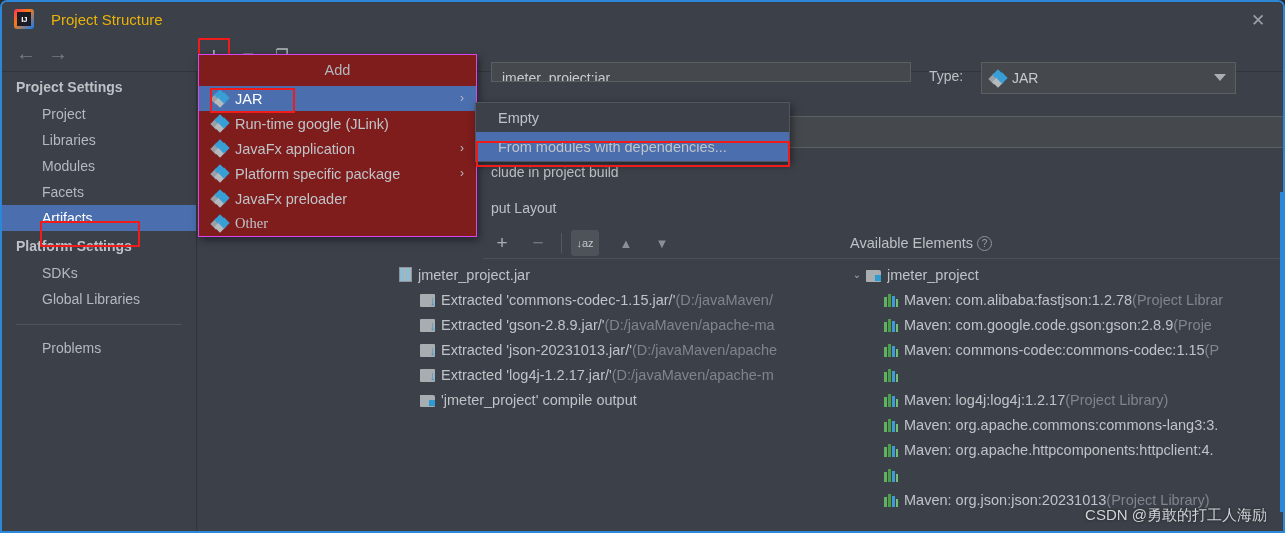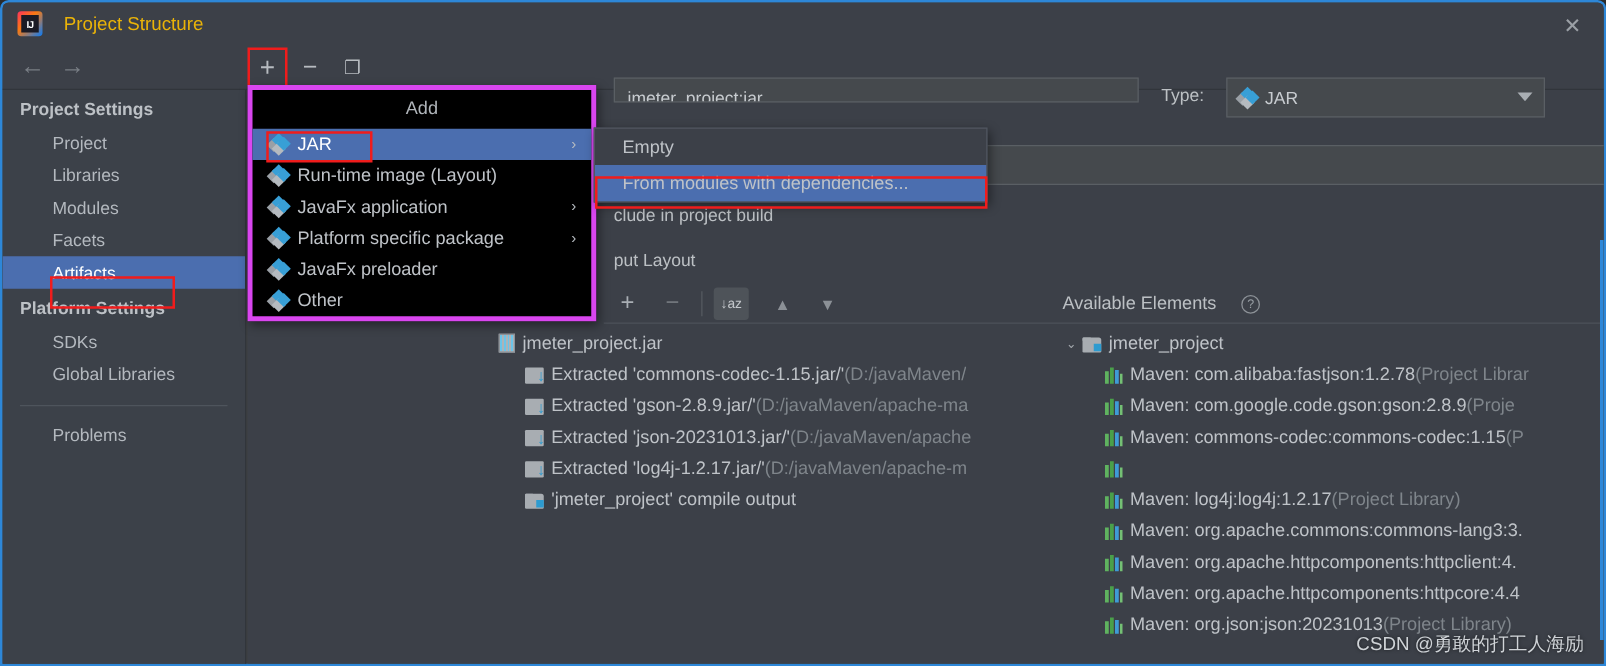--- a/index.html
+++ b/index.html
@@ -181,21 +181,21 @@
 
   
   .tree-left {
     position: absolute; left: 200px; top: 190px;
     width: 452px;
     font-size: 14.5px; color: #bfc3c8;
   }
   .avail-head {
     position: absolute; left: 652px; top: 163px;
     font-size: 14.5px; color: #bcc0c4;
-    display: flex; align-items: center; gap: 20px;
+    display: flex; align-items: center; gap: 4px;
   }
   .qmark {
     width: 15px; height: 15px; border: 1.3px solid #8d9298; border-radius: 50%;
     font-size: 10px; color: #9aa0a6;
     display: flex; align-items: center; justify-content: center;
   }
   .tree-right {
     position: absolute; left: 652px; top: 190px;
     width: 437px;
     font-size: 14.5px; color: #bfc3c8;
@@ -244,24 +244,24 @@
       linear-gradient(#3f9bd6,#3f9bd6) 8px 2px/3px 11px no-repeat,
       linear-gradient(#74c074,#74c074) 12px 5px/2px 8px no-repeat;
   }
   .chev {
     width: 14px; flex: none; color: #a3a8ad; font-size: 10px;
     margin-right: 2px; text-align: center;
   }
 
   
   .menu-add {
-    position: absolute; left: 196px; top: 66px;
+    position: absolute; left: 196px; top: 52px;
     width: 279px;
-    background: #000000;
-    border: 4px solid #d946ef;
+    background: #7f1d1d;
+    border: 1px solid #d946ef;
     box-shadow: 2px 3px 8px rgba(0,0,0,.45);
     z-index: 40;
   }
   .menu-title {
     text-align: center; font-size: 14.5px; color: #b0b5ba;
     padding: 7px 0 8px 0;
   }
   .mi {
     display: flex; align-items: center;
     height: 25px; padding-left: 13px;
@@ -446,21 +446,20 @@
         <span class="lbl">Maven: org.apache.commons:commons-lang3:3.</span>
         <span class="lbl dim"></span>
       </div>
       <div class="trow ind2">
         <span class="ic ic-maven"></span>
         <span class="lbl">Maven: org.apache.httpcomponents:httpclient:4.</span>
         <span class="lbl dim"></span>
       </div>
       <div class="trow ind2">
         <span class="ic ic-maven"></span>
-        <span class="lbl">Maven: org.apache.httpcomponents:httpcore:4.4</span>
         <span class="lbl dim"></span>
       </div>
       <div class="trow ind2">
         <span class="ic ic-maven"></span>
         <span class="lbl">Maven: org.json:json:20231013</span>
         <span class="lbl dim"> (Project Library)</span>
       </div>
     </div>
   </div>
 
@@ -476,21 +475,21 @@
       <span class="mlab">JAR</span>
       <span class="sub-arrow">›</span>
     </div>
     <div class="mi">
       <span class="dia">
           <i class="d1"></i>
           <i class="d2"></i>
           <i class="d3"></i>
           <i class="d4"></i>
         </span>
-      <span class="mlab">Run-time image (Layout)</span>
+      <span class="mlab">Run-time google (JLink)</span>
     </div>
     <div class="mi">
       <span class="dia">
           <i class="d1"></i>
           <i class="d2"></i>
           <i class="d3"></i>
           <i class="d4"></i>
         </span>
       <span class="mlab">JavaFx application</span>
       <span class="sub-arrow">›</span>
@@ -507,21 +506,21 @@
     </div>
     <div class="mi">
       <span class="dia">
           <i class="d1"></i>
           <i class="d2"></i>
           <i class="d3"></i>
           <i class="d4"></i>
         </span>
       <span class="mlab">JavaFx preloader</span>
     </div>
-    <div class="mi" style="margin-bottom:0;">
+    <div class="mi" style="margin-bottom:0;font-family:Liberation Serif, serif;">
       <span class="dia">
           <i class="d1"></i>
           <i class="d2"></i>
           <i class="d3"></i>
           <i class="d4"></i>
         </span>
       <span class="mlab">Other</span>
     </div>
     <div class="red-box" style="left:11px;top:33px;width:85px;height:25px;"></div>
   </div>

